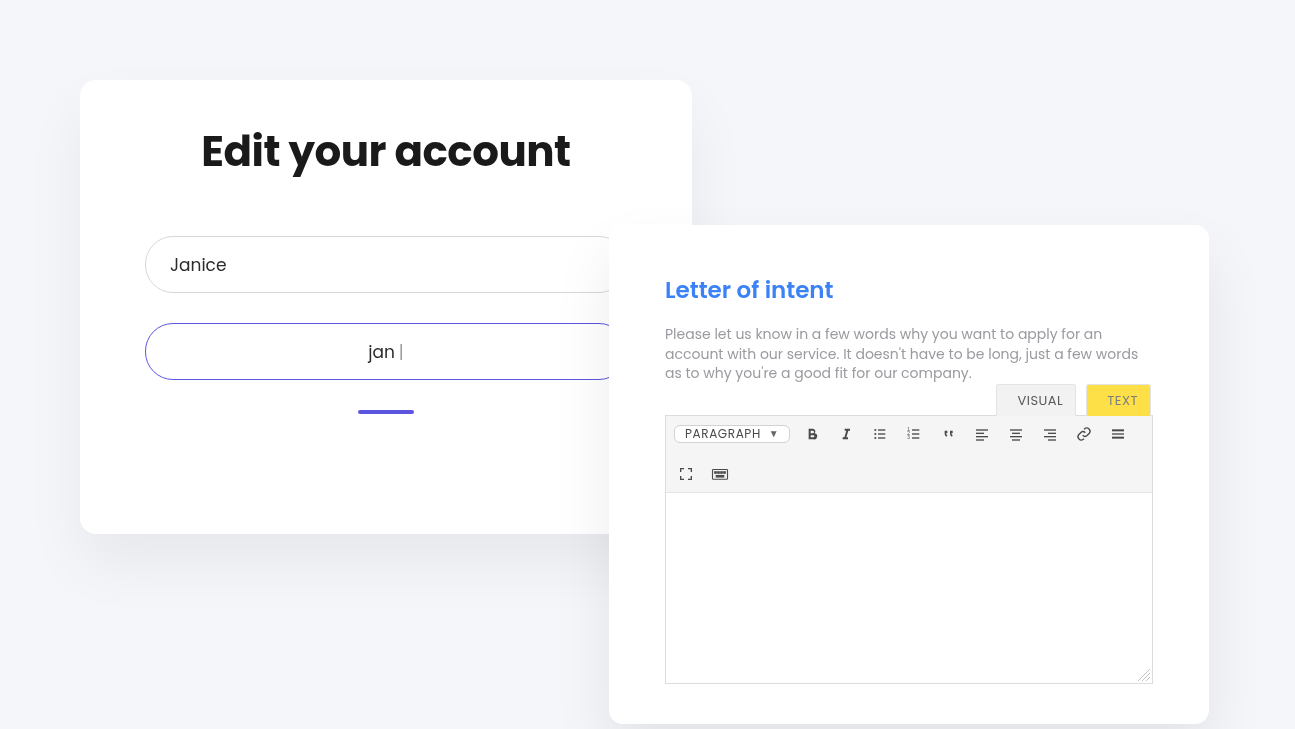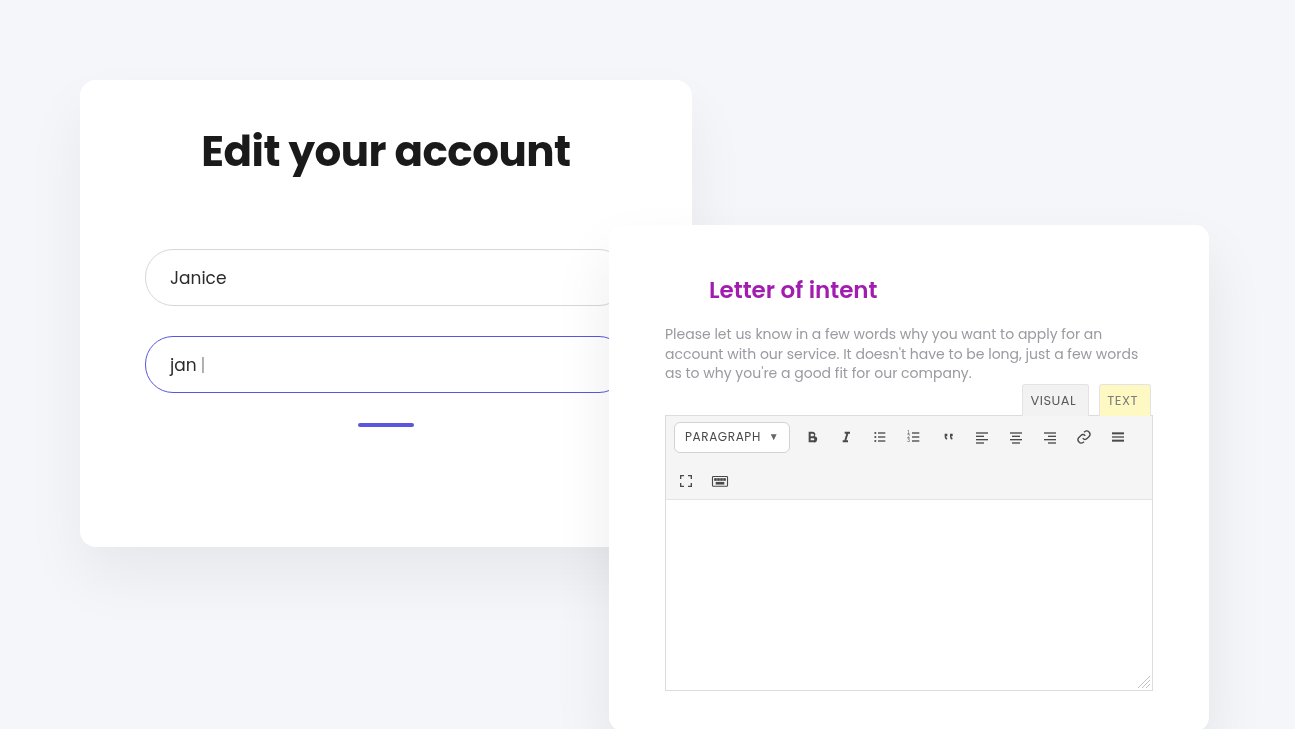--- a/index.html
+++ b/index.html
@@ -22,40 +22,41 @@
     border-radius: 16px;
     box-shadow: 0 30px 60px rgba(0,0,0,0.06);
     padding: 40px 0 60px 0;
   }
   .account-title {
     text-align: center;
     font-size: 42px;
     font-weight: 700;
     letter-spacing: -0.5px;
     color: #1a1a1a;
-    margin-bottom: 58px;
+    margin-bottom: 45px;
   }
   .form-wrap {
     padding: 8px 65px;
   }
   .field {
     width: 100%;
     height: 57px;
     border: 1px solid #d7d7db;
     border-radius: 28px;
     background: #fff;
     display: flex;
     align-items: center;
     padding: 0 24px;
     margin-bottom: 30px;
     font-size: 17px;
     color: #2b2b2b;
   }
   .field.active {
     border-color: #5b55e0;
+    justify-content: center;
   }
   .field input {
     border: none;
     outline: none;
     width: 100%;
     font-size: 17px;
     color: #2b2b2b;
     background: transparent;
     font-family: inherit;
   }
@@ -81,23 +82,22 @@
     top: 225px;
     width: 600px;
     background: #ffffff;
     border-radius: 14px;
     box-shadow: 0 30px 60px rgba(0,0,0,0.08);
     padding: 48px 56px 40px 56px;
   }
   .intent-title {
     font-size: 23px;
     font-weight: 600;
-    color: #a21caf;
+    color: #3b82f6;
     margin-bottom: 18px;
-    margin-left: 44px;
   }
   .intent-desc {
     font-size: 14px;
     line-height: 1.4;
     color: #9a9aa0;
   }
 
   .editor {
     position: relative;
   }
@@ -108,26 +108,26 @@
     padding-right: 2px;
   }
   .tab {
     font-size: 13px;
     letter-spacing: 0.5px;
     color: #5a5a5a;
     background: #f2f2f2;
     border: 1px solid #e3e3e3;
     border-bottom: none;
     border-radius: 3px 3px 0 0;
-    padding: 6px 12px 5px 7px;
+    padding: 6px 12px 5px 20px;
     cursor: pointer;
     user-select: none;
   }
   .tab.inactive {
-    background: #fef9c3;
+    background: #fde047;
     color: #7e7e7e;
     text-align: right;
   }
   .editor-box {
     border: 1px solid #dcdcdc;
     background: #ffffff;
     margin-top: -1px;
   }
   .toolbar {
     background: #f5f5f5;
@@ -150,21 +150,21 @@
     gap: 8px;
     background: #fff;
     border: 1px solid #d2d2d2;
     border-radius: 6px;
     padding: 4px 10px;
     font-size: 12px;
     letter-spacing: 0.6px;
     color: #4a4a4a;
     cursor: pointer;
     user-select: none;
-    height: 31px;
+    height: 18px;
   }
   .para-caret {
     font-size: 10px;
     color: #666;
   }
   .tool-btn {
     width: 24px;
     height: 24px;
     display: inline-flex;
     align-items: center;

